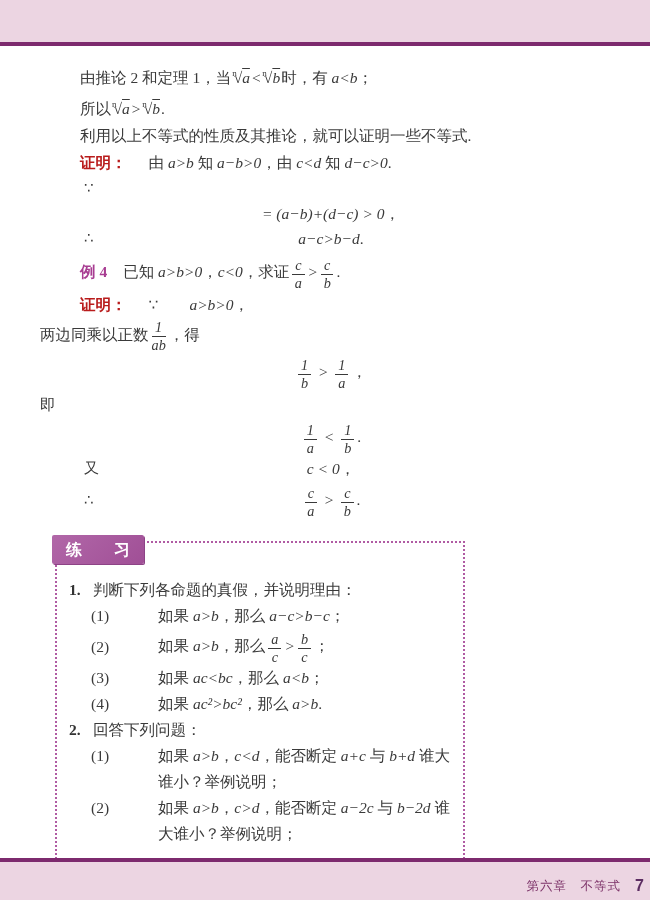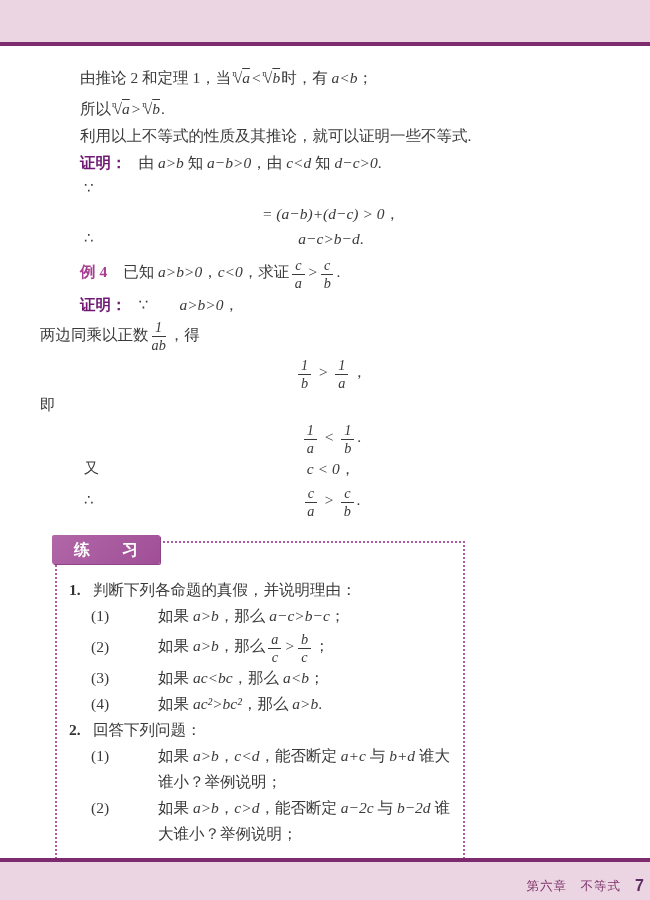--- a/index.html
+++ b/index.html
@@ -16,21 +16,21 @@
   .rule.top{top:42px;}
   .rule.bottom{top:858px;}
 
   .content{position:absolute;top:46px;left:0;right:0;padding:14px 40px 0 40px;}
 
   .ln{margin:0;padding-left:40px;line-height:27px;white-space:nowrap;}
   .ln.flush{padding-left:0;font-family:Liberation Serif, serif;}
   .ln.tall{line-height:34px;}
   .mt{margin-top:4px;}
   .exlabel{color:#a83d92;font-weight:bold;margin-right:16px;}
-  .prooflabel{color:#701a75;font-weight:bold;margin-right:12px;}
+  .prooflabel{color:#b91c1c;font-weight:bold;margin-right:22px;}
 
   .mrow{display:flex;align-items:center;padding-left:44px;line-height:25px;}
   .mrow.tall{line-height:38px;}
   .marker{width:44px;flex:0 0 44px;font-size:15px;}
   .mcenter{flex:1;text-align:center;padding-right:120px;}
 
   
   .tm{font-style:italic;font-family:"Liberation Serif","DejaVu Serif",serif;}
   .tc{font-style:normal;}
   .frac{display:inline-block;vertical-align:-0.75em;text-align:center;line-height:1.05;
@@ -41,21 +41,21 @@
   .ridx{font-size:9px;font-style:normal;vertical-align:7px;margin-right:-3px;}
   .rsign{font-style:normal;}
   .rarg{text-decoration:overline;}
 
   
   .practice{
     position:relative;width:410px;margin:22px 0 0 15px;
     border:2px dotted #b05ba3;padding:34px 10px 14px 12px;box-sizing:border-box;
   }
   .ptitle{
-    position:absolute;top:-8px;left:-5px;width:108px;height:29px;
+    position:absolute;top:-8px;left:-5px;width:92px;height:29px;
     background:linear-gradient(135deg,#b167a8,#a04f96);
     color:#fff;font-weight:bold;font-size:16px;line-height:29px;text-align:center;
     border-radius:2px;box-shadow:1px 1px 0 #8d4386;
   }
   .qline{display:flex;line-height:26px;margin:0;}
   .qnum{flex:0 0 24px;font-weight:bold;color:#333;}
   .sub{display:flex;line-height:26px;margin:0;padding-left:22px;}
   .sub.tall{line-height:34px;align-items:center;}
   .subnum{flex:0 0 36px;}
   .subtext{flex:1;margin-left:31px;}

